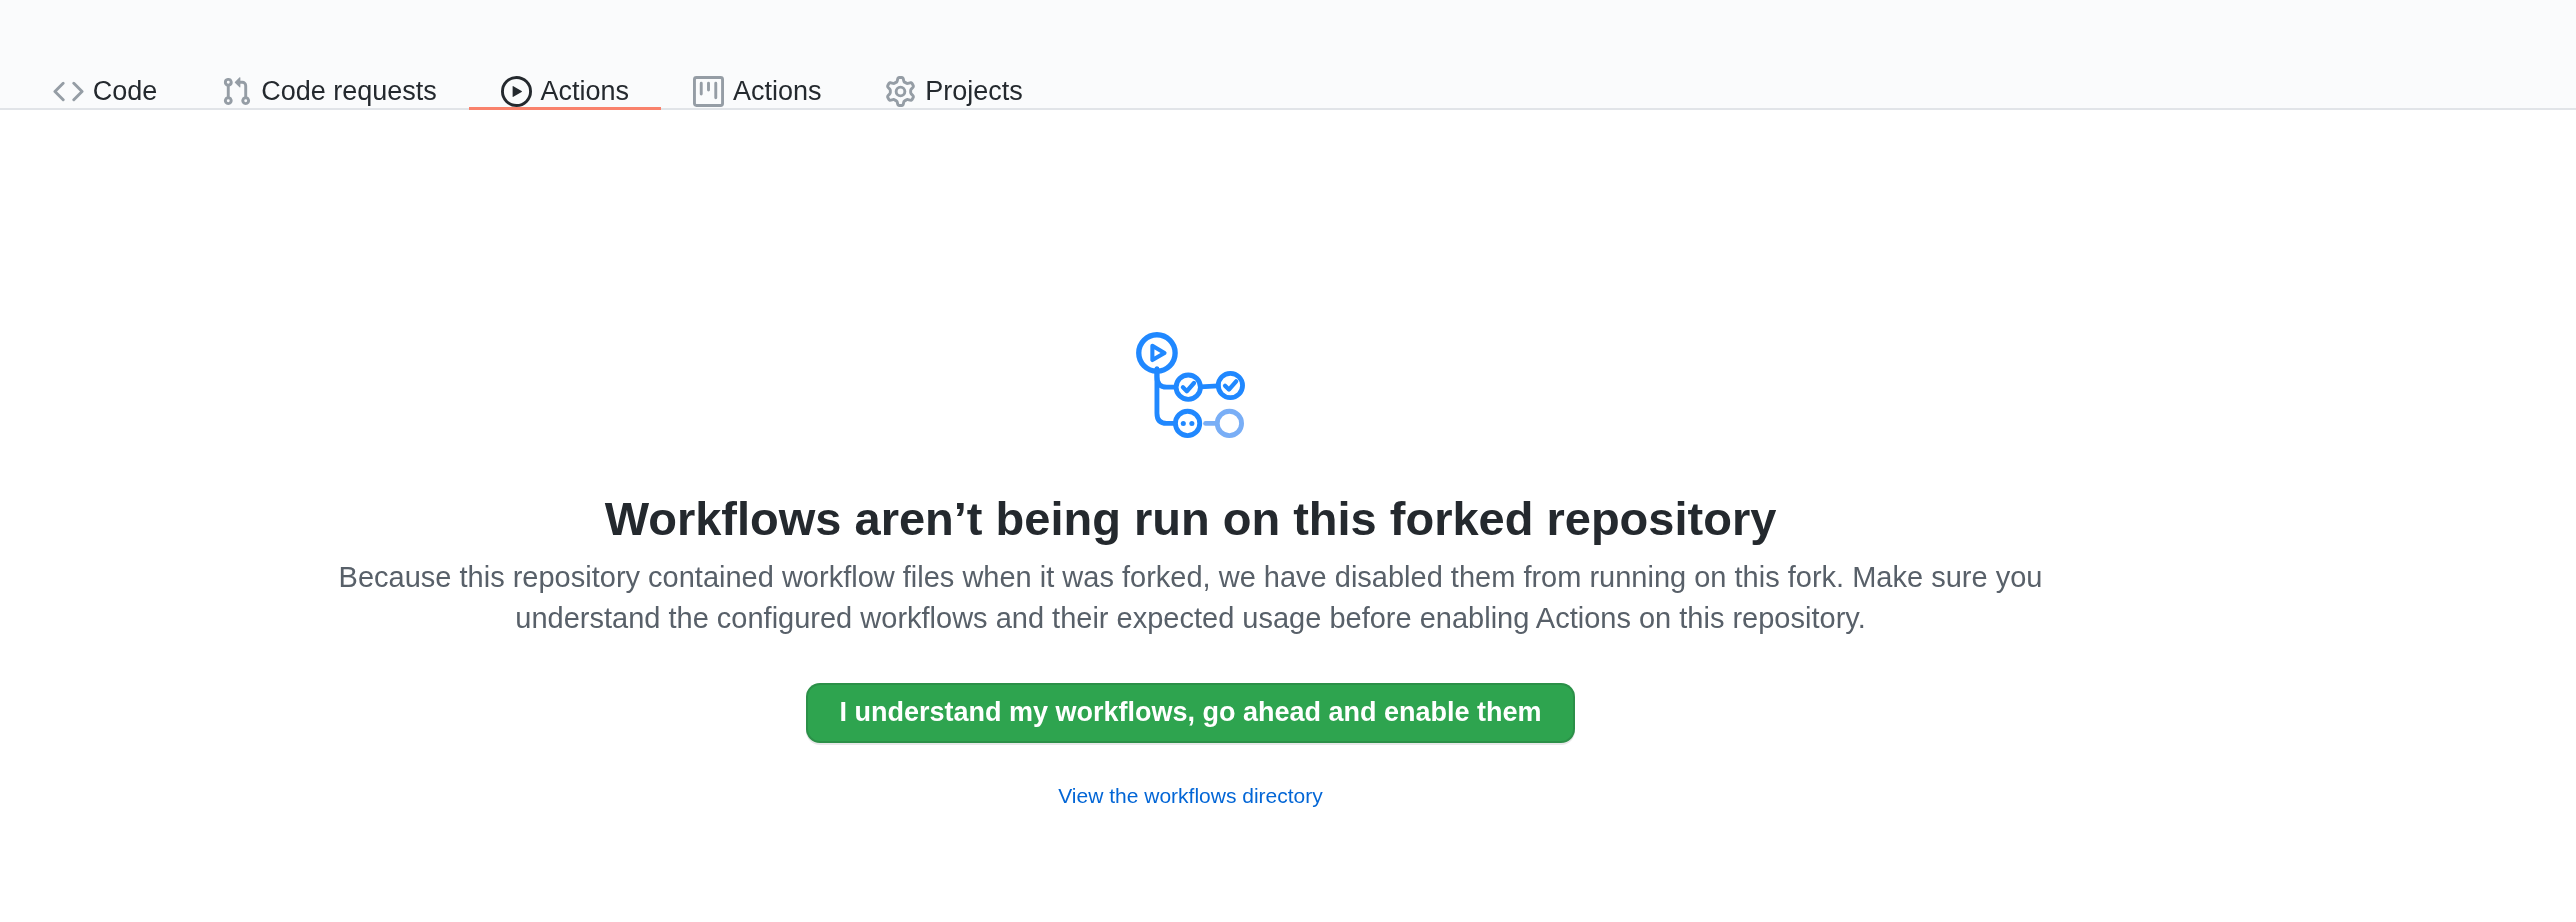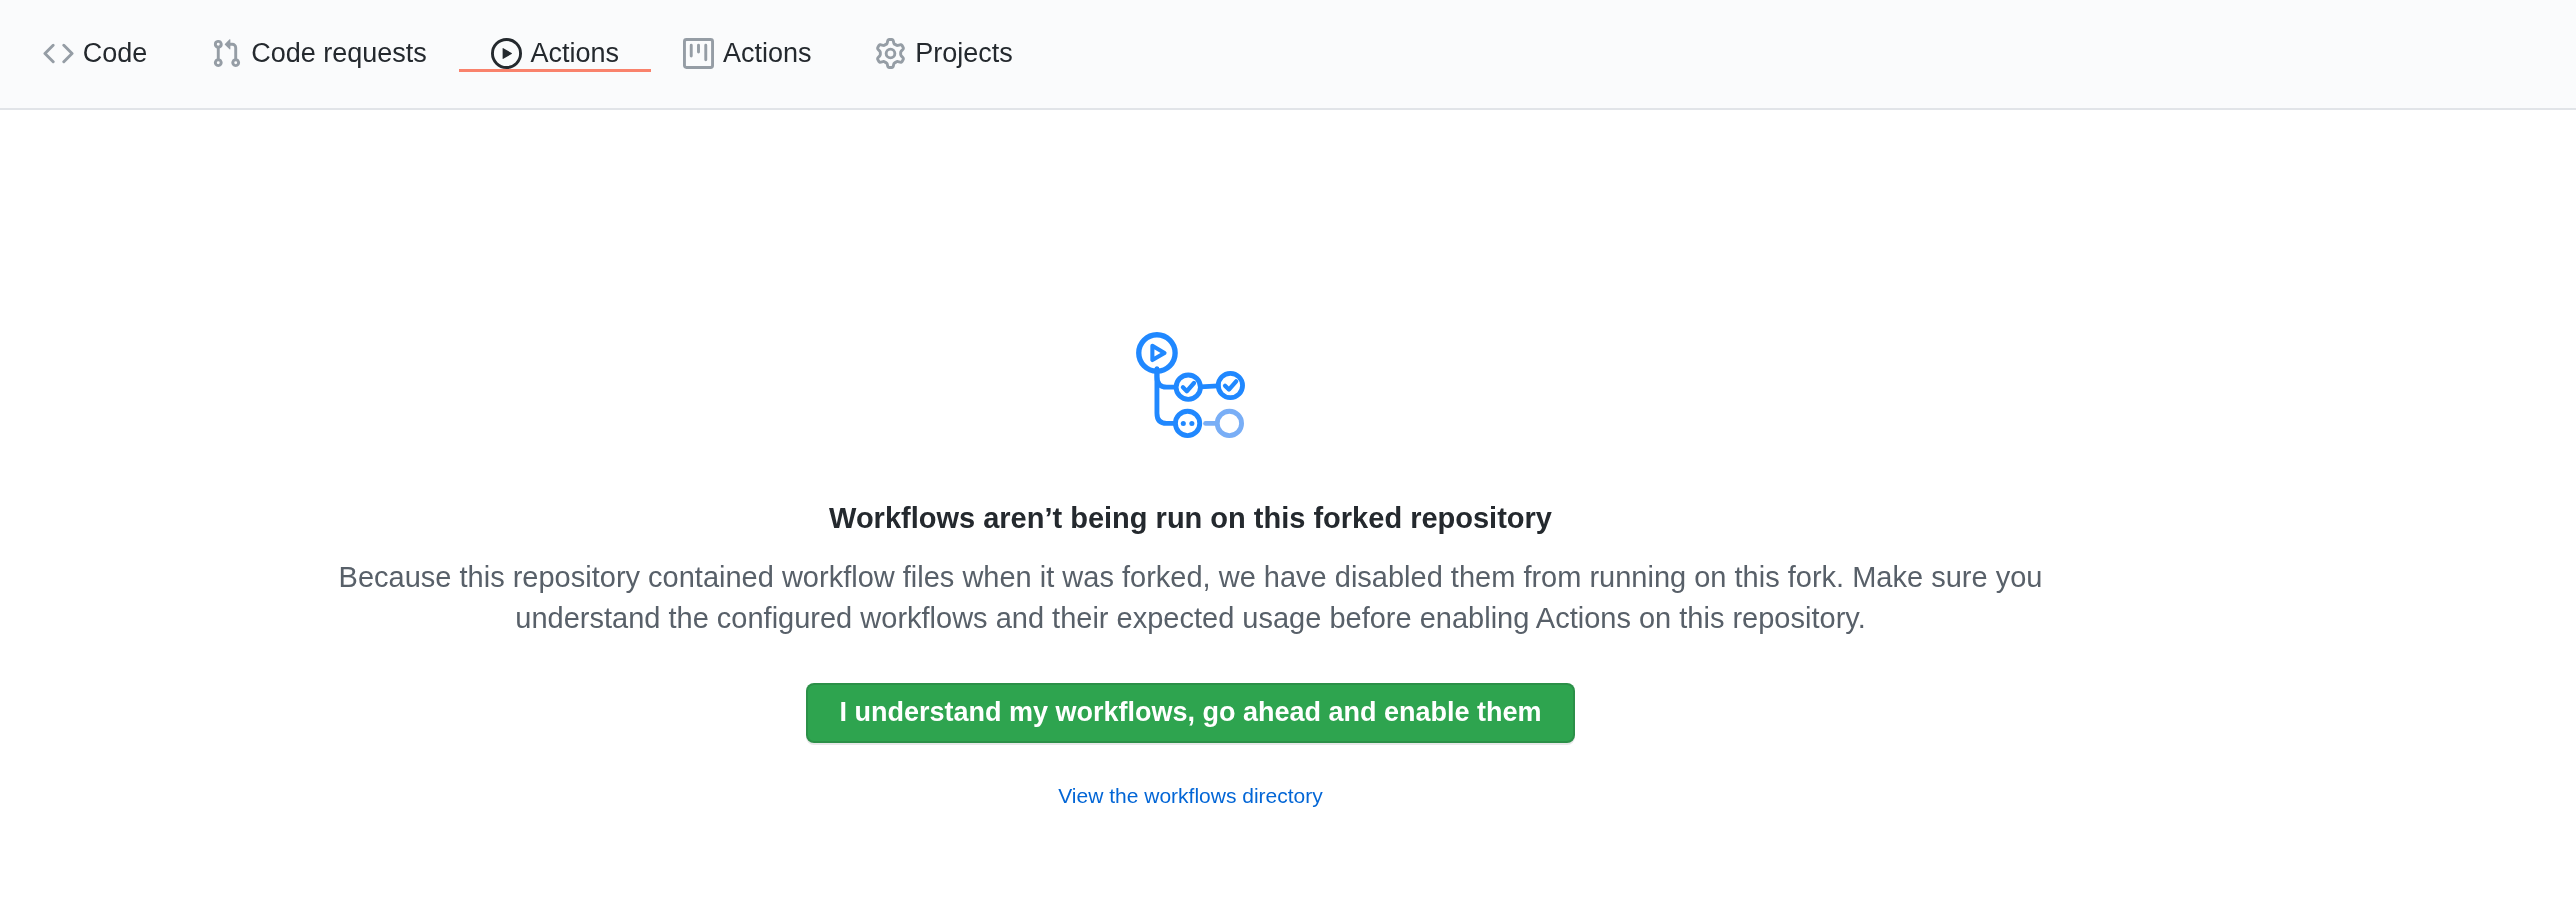--- a/index.html
+++ b/index.html
@@ -21,25 +21,25 @@
     height: 923px;
     background: #ffffff;
     font-family: "Liberation Sans", "DejaVu Sans", sans-serif;
     color: var(--text-primary);
     overflow: hidden;
   }
 
   
   .repo-nav {
     display: flex;
-    align-items: center;
+    align-items: flex-end;
     height: 110px;
     background: var(--nav-bg);
     border-bottom: 2px solid var(--nav-border);
-    padding-left: 11px;
+    padding-left: 21px;
   }
   .tab {
     display: flex;
     align-items: center;
     gap: 8.8px;
     padding: 0 32px;
     font-size: 27px;
     line-height: 1;
     color: var(--text-primary);
     text-decoration: none;
@@ -58,21 +58,21 @@
     text-align: center;
     padding-top: 222px;
   }
   .wf-illustration { display: inline-block; width: 109px; height: 107px; }
   .wf-stroke       { stroke: var(--workflow-blue); fill: none; }
   .wf-stroke-light { stroke: var(--workflow-light-blue); fill: none; }
   .wf-fill         { fill: var(--workflow-blue); }
 
   .blank-title {
     margin: 51px 0 0 0;
-    font-size: 29px;
+    font-size: 47px;
     line-height: 49px;
     font-weight: 700;
     color: var(--text-primary);
   }
   .blank-desc {
     margin: 13.7px auto 0 auto;
     max-width: 1837px;
     font-size: 29px;
     line-height: 41px;
     color: var(--text-secondary);
@@ -81,21 +81,21 @@
     display: inline-block;
     margin-top: 44px;
     background: var(--button-green);
     color: #ffffff;
     font-family: inherit;
     font-size: 27px;
     line-height: 31px;
     font-weight: 700;
     padding: 12.7px 31px;
     border: 2px solid rgba(27,31,35,0.15);
-    border-radius: 8px;
+    border-radius: 14px;
     box-shadow: 0 2px 0 rgba(27,31,35,0.1);
     cursor: pointer;
   }
   .dir-link {
     display: inline-block;
     margin-top: 37px;
     font-size: 21px;
     line-height: 31px;
     color: var(--link-blue);
     text-decoration: none;

